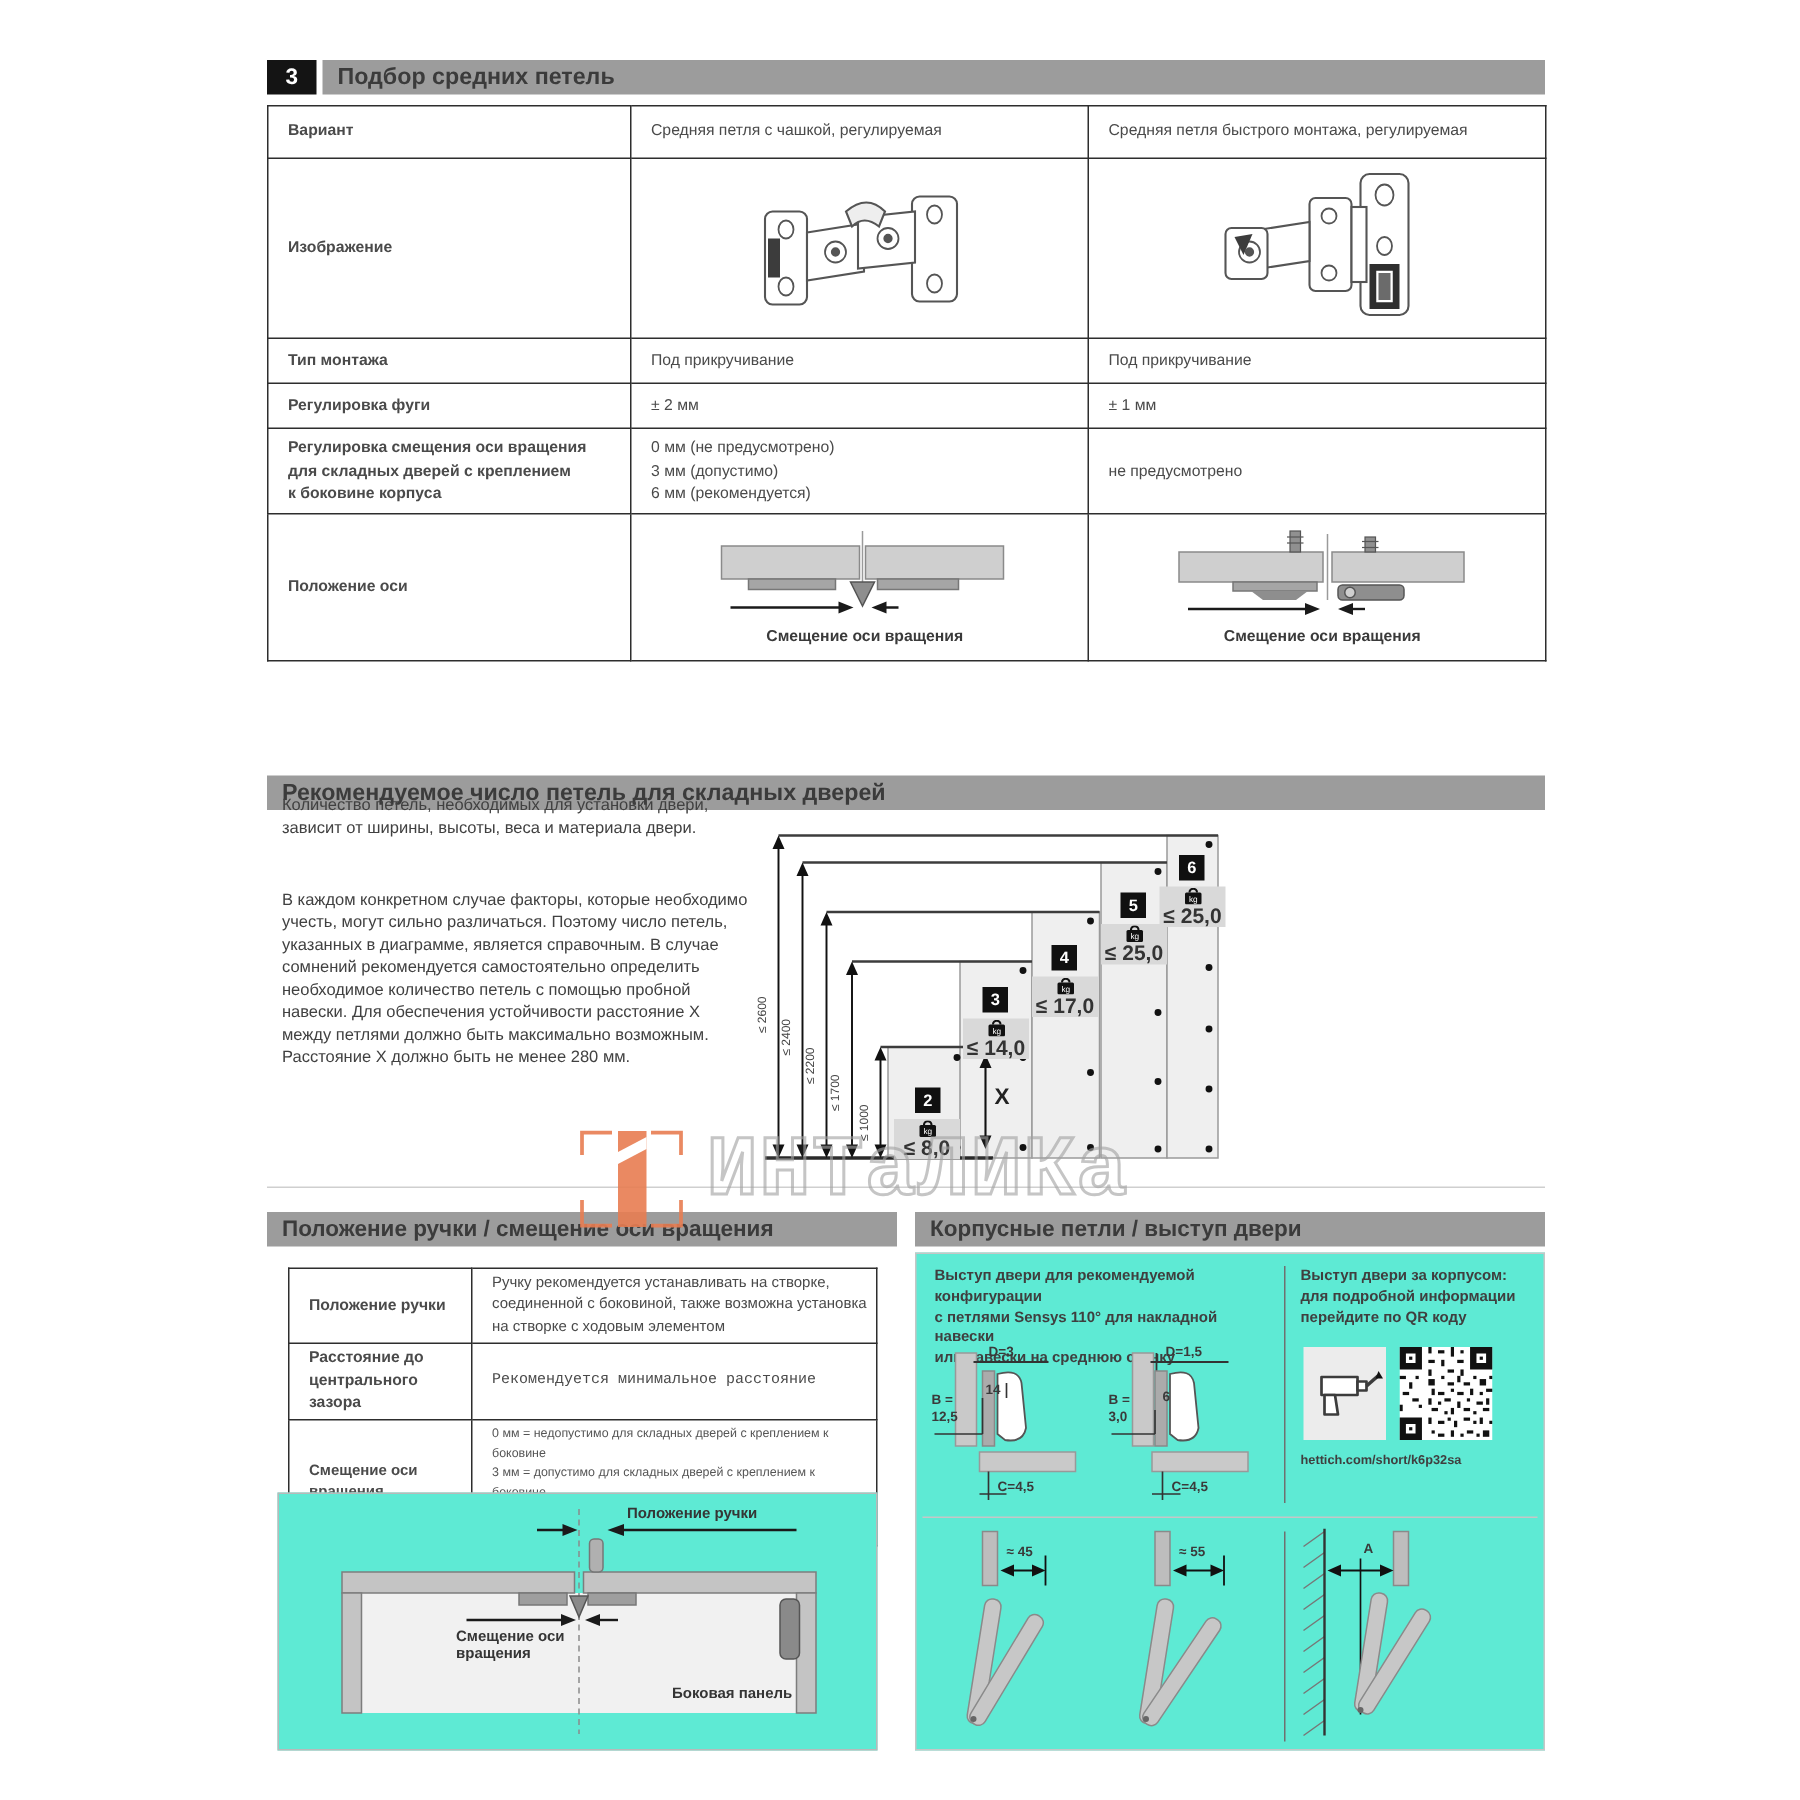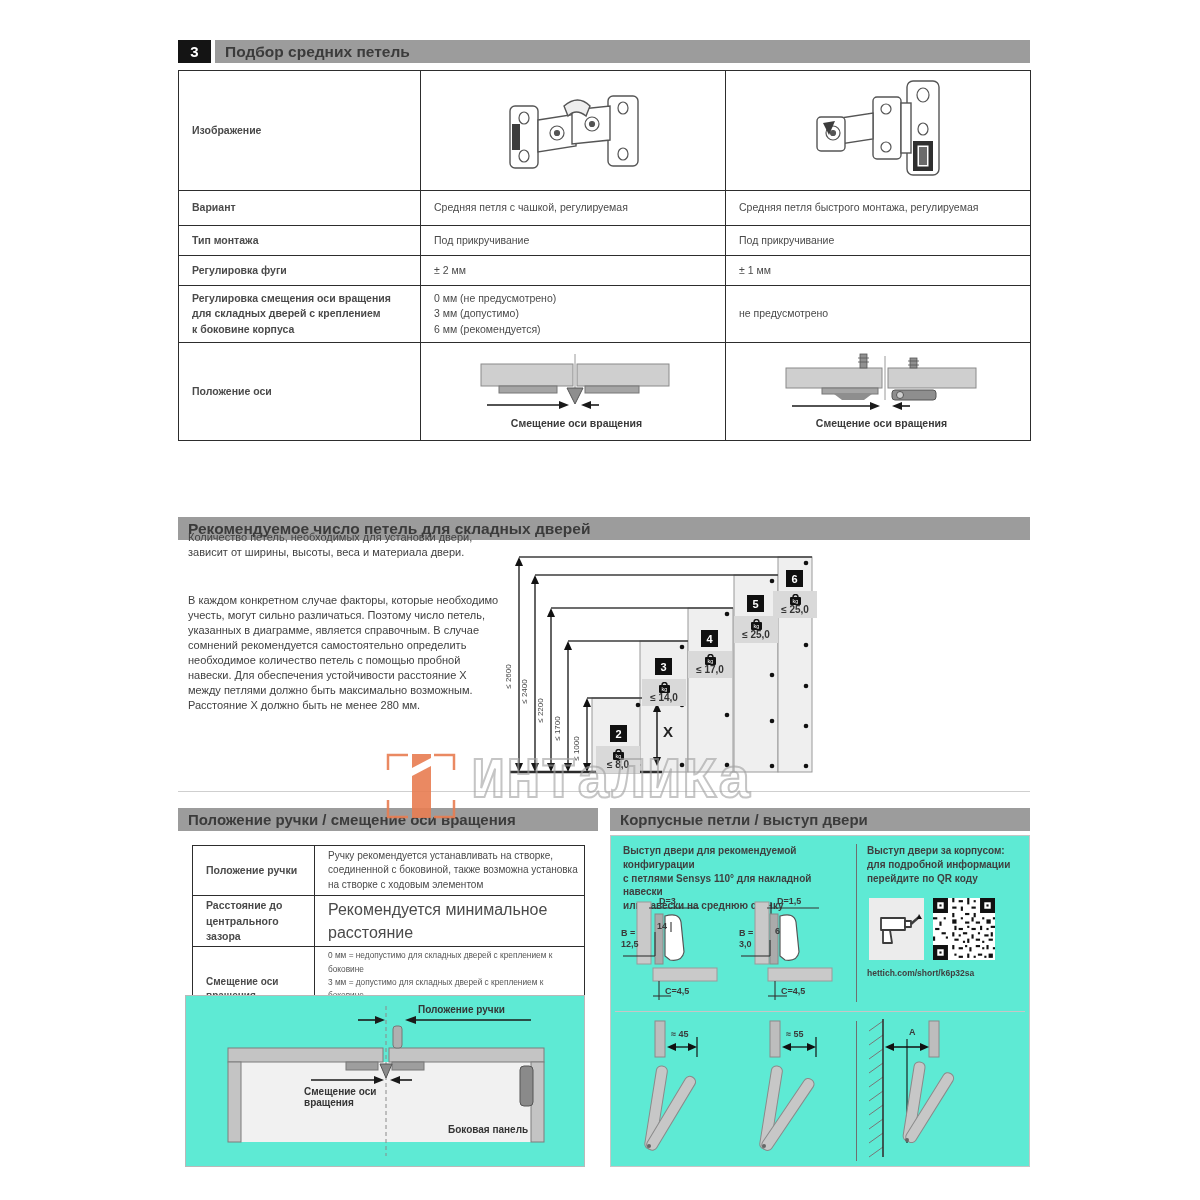--- a/index.html
+++ b/index.html
@@ -14,21 +14,21 @@
               font-size:10.5px;color:#4a4a4a;line-height:1.45;box-sizing:border-box;}
   td.lbl{font-weight:700;color:#3a3a3a;}
   .pre{white-space:pre-line;}
   .cellcenter{text-align:center;}
   .cap{font-weight:700;font-size:10.5px;color:#3a3a3a;}
   .par{position:absolute;font-size:11px;line-height:1.36;color:#414141;white-space:pre-line;}
   .badge{position:absolute;width:17px;height:17px;background:#101010;color:#fff;
          font-size:11px;font-weight:700;display:flex;align-items:center;justify-content:center;}
   .chip{position:absolute;width:44px;height:27px;background:#d9d9d9;display:flex;flex-direction:column;
         align-items:center;justify-content:center;gap:0px;}
-  .chip .wt{font-size:10px;color:#333;font-weight:700;line-height:1;}
+  .chip .wt{font-size:14px;color:#333;font-weight:700;line-height:1;}
   .hlabel{position:absolute;width:44px;text-align:center;transform:rotate(-90deg);
           font-size:8px;color:#444;letter-spacing:0px;}
   .xlab{position:absolute;font-size:15px;font-weight:700;color:#222;}
   .dlabel{font-size:9px;font-weight:700;fill:#3a3a3a;font-family:"Liberation Sans",sans-serif;}
   .note{position:absolute;font-size:10px;font-weight:700;line-height:1.38;color:#3f3f3f;white-space:pre-line;}
   .wm{position:absolute;z-index:60;pointer-events:none;}
   .wmtext{position:absolute;font-size:57px;font-weight:700;letter-spacing:1px;color:rgba(255,255,255,0.05);
           -webkit-text-stroke:2px #a2a2a2;opacity:.62;font-family:Liberation Mono, monospace;}
   .thinline{position:absolute;background:#cfcfcf;height:1px;}
   .diagbox{position:absolute;border:1px solid #b9b9b9;background:#5eead4;box-sizing:border-box;}
@@ -43,21 +43,26 @@
   <div class="numbox" style="left:178px;top:40px;width:33px;height:23px;font-size:15px;">3</div>
   <div class="hdrbar" style="left:215px;top:40px;width:815px;height:23px;font-size:15.5px;">Подбор средних петель</div>
 
   <table class="t1" style="left:178px;top:70px;width:852px;">
     <colgroup>
         <col style="width:242px">
         <col style="width:305px">
         <col style="width:305px">
       </colgroup>
     <tbody>
-        <tr style="height:120px;">
+        <tr style="height:35px;">
+      <td class="lbl">Вариант</td>
+      <td>Средняя петля с чашкой, регулируемая</td>
+      <td>Средняя петля быстрого монтажа, регулируемая</td>
+    </tr>
+    <tr style="height:120px;">
       <td class="lbl">Изображение</td>
       <td class="cellcenter">
         <svg width="150" height="104" viewBox="0 0 150 104">
           <g fill="#fff" stroke="#555" stroke-width="1.4">
             <rect x="8" y="30" width="28" height="62" rx="5"></rect>
             <rect x="106" y="20" width="30" height="70" rx="5"></rect>
             <polygon points="36,44 74,38 74,70 36,76"></polygon>
             <polygon points="70,34 108,30 108,64 70,68"></polygon>
             <path d="M62,30 q14,-12 26,0 l-4,10 q-10,-8 -18,0 z" fill="#eee"></path>
           </g>
@@ -90,25 +95,20 @@
                 <ellipse cx="79" cy="74" rx="5" ry="5"></ellipse>
             <circle cx="26" cy="60" r="7"></circle>
                 <circle cx="26" cy="60" r="2.5" fill="#555"></circle>
           </g>
           <rect x="106" y="68" width="20" height="30" fill="#2f2f2f"></rect>
           <rect x="110" y="72" width="12" height="22" fill="#fff" stroke="#2f2f2f"></rect>
           <rect x="112" y="74" width="8" height="18" fill="#6b6b6b"></rect>
           <polygon points="16,50 28,48 22,62" fill="#3c3c3c"></polygon>
         </svg>
       </td>
-    </tr>
-    <tr style="height:35px;">
-      <td class="lbl">Вариант</td>
-      <td>Средняя петля с чашкой, регулируемая</td>
-      <td>Средняя петля быстрого монтажа, регулируемая</td>
     </tr>
     <tr style="height:30px;">
       <td class="lbl">Тип монтажа</td>
       <td>Под прикручивание</td>
       <td>Под прикручивание</td>
     </tr>
     <tr style="height:30px;">
       <td class="lbl">Регулировка фуги</td>
       <td>± 2 мм</td>
       <td>± 1 мм</td>
@@ -333,21 +333,21 @@
     <tbody>
         <tr style="height:50px;">
       <td class="lbl">Положение ручки</td>
       <td class="pre" style="font-size:10px;">Ручку рекомендуется устанавливать на створке,
 соединенной с боковиной, также возможна установка
 на створке с ходовым элементом</td>
     </tr>
     <tr style="height:42px;">
       <td class="lbl pre">Расстояние до
 центрального зазора</td>
-      <td style="font-size:16px;">Рекомендуется минимальное расстояние</td>
+      <td style="font-size:10px;font-family:Liberation Mono, monospace;">Рекомендуется минимальное расстояние</td>
     </tr>
     <tr style="height:50px;">
       <td class="lbl" style="font-size:10px;">Смещение оси вращения</td>
       <td class="pre" style="font-size:8.3px;line-height:1.6;color:#555;margin-top:34px;">0 мм = недопустимо для складных дверей с креплением к боковине
 3 мм = допустимо для складных дверей с креплением к боковине
 6 мм = рекомендуется для складных дверей с креплением к боковине</td>
     </tr>
   </tbody>
     </table>
 

